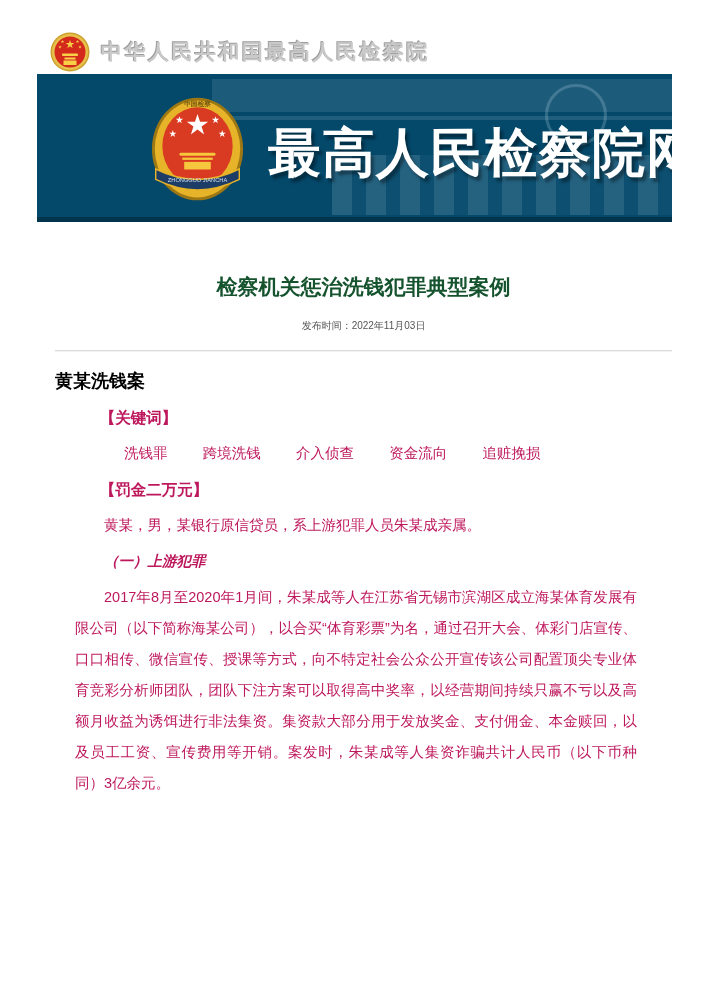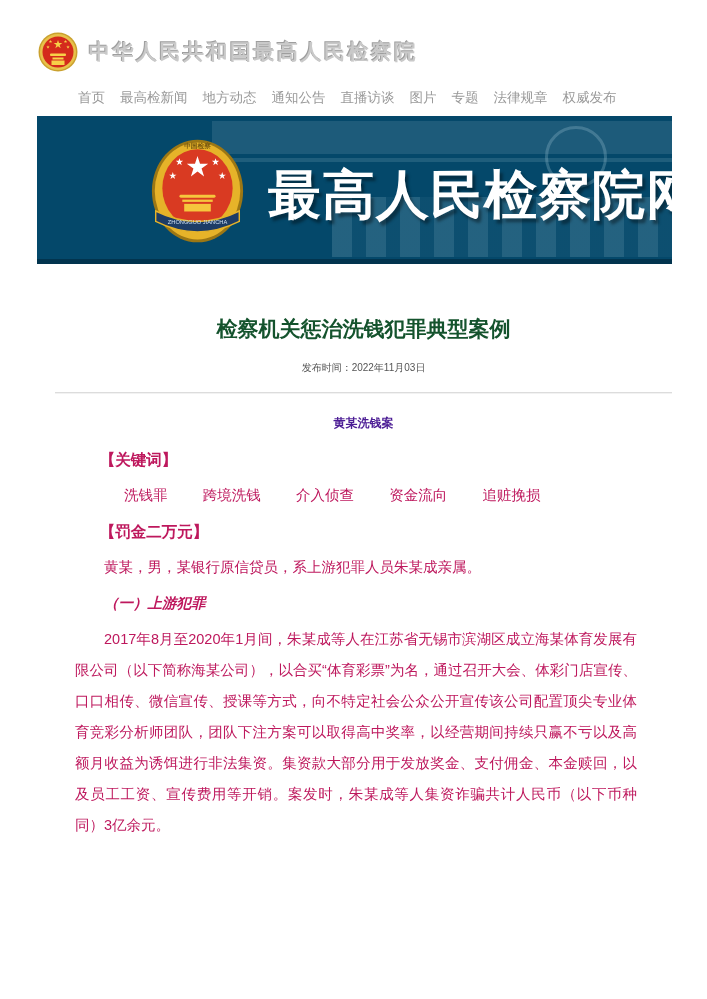--- a/index.html
+++ b/index.html
@@ -4,21 +4,21 @@
 <style>
   html,body { margin:0; padding:0; background:#ffffff; }
   body {
     width:707px; height:999px; overflow:hidden;
     font-family:"Liberation Sans","DejaVu Sans",sans-serif;
     color:#333;
   }
   .page { position:relative; width:707px; height:999px; }
 
   
-  .site-header { padding:30px 0 0 38px; }
+  .site-header { padding:30px 0 0 50px; }
   .logo-row { display:flex; align-items:center; gap:11px; height:44px; }
   .emblem-sm svg { display:block; }
   .site-name {
     font-family:"DejaVu Serif","Liberation Serif",serif;
     font-size:21px; font-weight:bold; letter-spacing:2.5px;
     color:#c9c9c9;
     text-shadow:-1px -1px 0 #9e9e9e, 1px 1px 1px #ffffff;
     white-space:nowrap;
   }
 
@@ -72,22 +72,22 @@
   }
   .meta {
     margin-top:17px; text-align:center;
     font-size:10px; color:#555;
   }
   .divider {
     margin:17px 0 0 0; border:none; height:1px;
     background:#dcdcdc; box-shadow:0 1px 0 #f2f2f2;
   }
   .case-title {
-    margin:15px 0 5px 0; text-align:center;
-    font-size:12px; font-weight:bold; color:#4c1d95; line-height:31px;
+    margin:15px 0 5px 0; text-align:left;
+    font-size:18px; font-weight:bold; color:#000000; line-height:31px;
   }
   .article-body {
     padding:0 35px 0 20px; 
     font-size:14.5px; line-height:31px; color:#be185d;
     text-align:justify;
   }
   .article-body p { margin:0 0 5px 0; }
   .hd { font-size:15.5px; font-weight:bold; text-indent:1.6em; }
   .keywords { text-indent:2em; }
   .keywords span { margin-right:1.05em;margin-left:20px; }
@@ -121,31 +121,20 @@
           <use href="#st" x="8" y="13" width="4" height="4" fill="#f7d048"></use>
           <use href="#st" x="28" y="13" width="4" height="4" fill="#f7d048"></use>
           <rect x="12" y="21.5" width="16" height="2.6" rx="1" fill="#f7d048"></rect>
           <rect x="14.5" y="25.5" width="11" height="2" fill="#f7d048"></rect>
           <rect x="13.5" y="28.5" width="13" height="4.5" fill="#f7d048"></rect>
         </svg>
       </span>
       <span class="site-name">中华人民共和国最高人民检察院</span>
     </div>
 
-    <nav class="main-nav">
-      <a>首页</a>
-      <a>最高检新闻</a>
-      <a>地方动态</a>
-      <a>通知公告</a>
-      <a>直播访谈</a>
-      <a>图片</a>
-      <a>专题</a>
-      <a>法律规章</a>
-      <a>权威发布</a>
-    </nav>
   </header>
 
   <div class="banner">
     <div class="b-roof"></div>
     <div class="b-facade"></div>
     <div class="b-circle"></div>
 
     <span class="banner-emblem">
       <svg width="95" height="108" viewBox="0 0 100 112">
         <ellipse cx="50" cy="55" rx="48" ry="54" fill="#9c7714"></ellipse>

